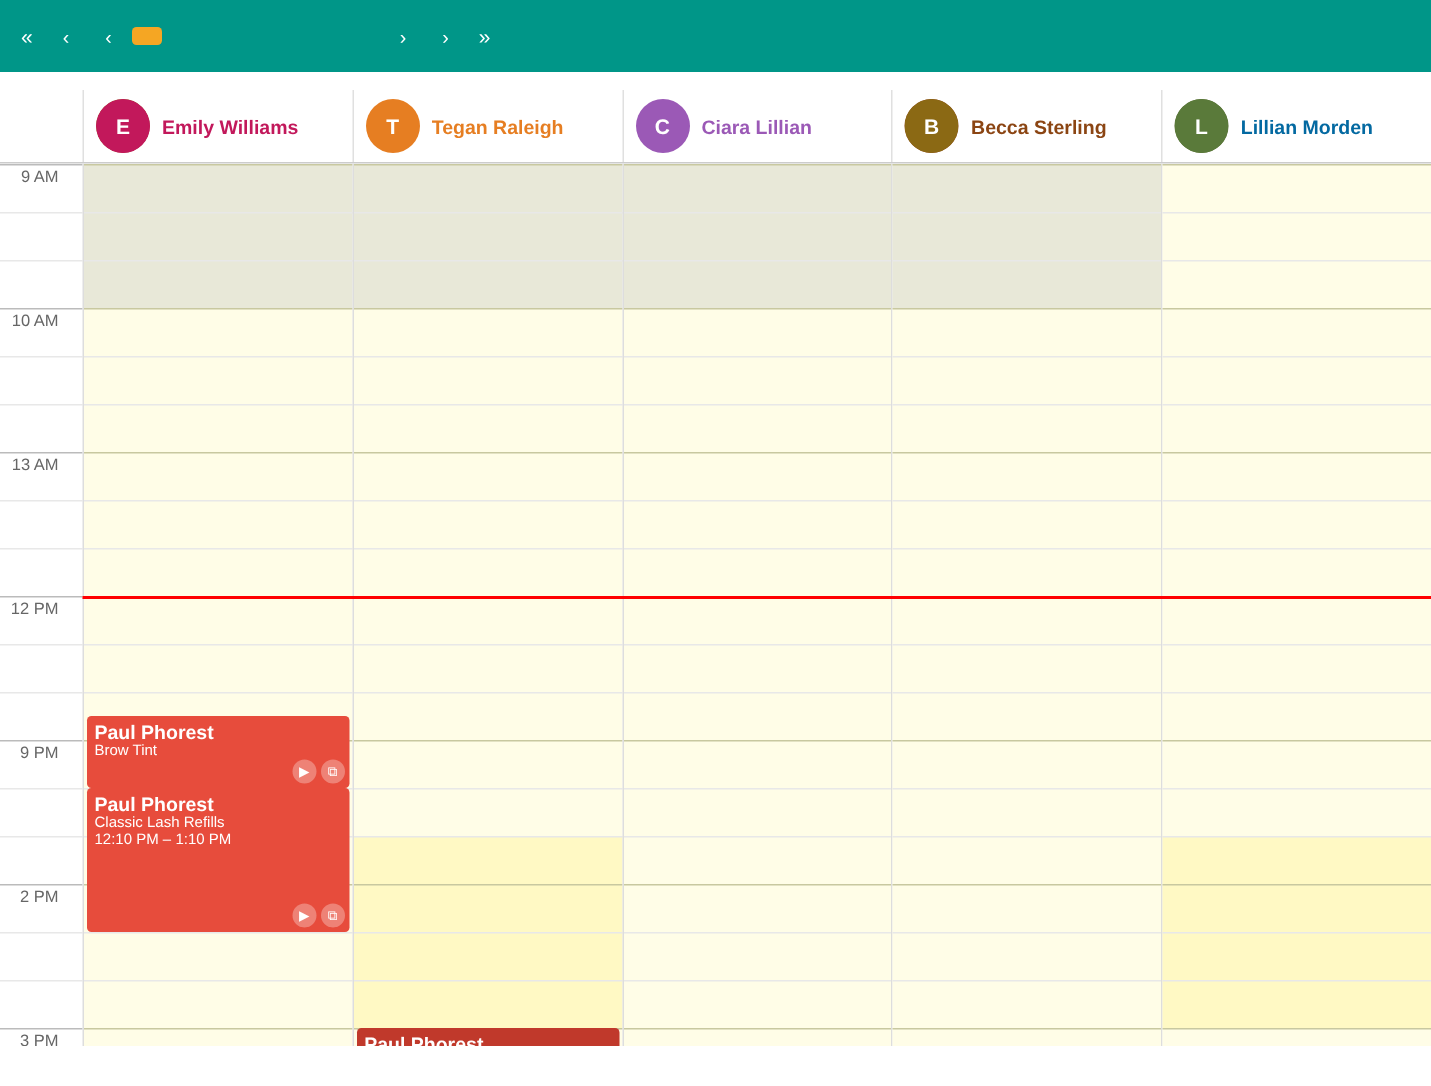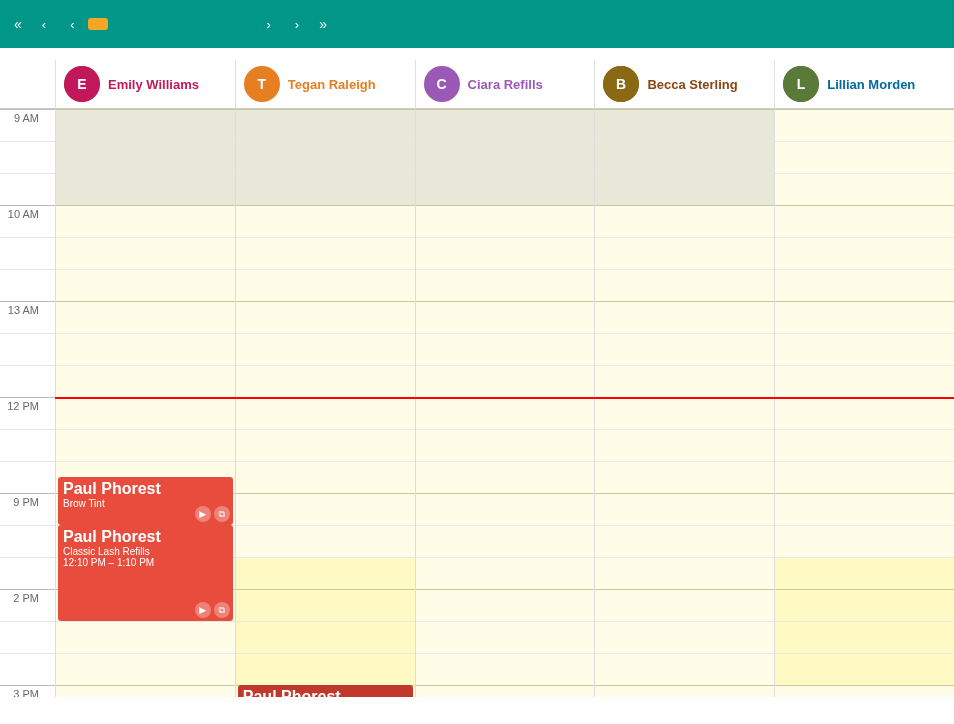--- a/index.html
+++ b/index.html
@@ -149,21 +149,21 @@
       position: absolute;
       left: 2px;
       right: 2px;
       border-radius: 3px;
       padding: 3px 5px;
       font-size: 11px;
       overflow: hidden;
       cursor: pointer;
       z-index: 5;
     }
-    .appt-name { font-weight: bold; color: #fff; font-size: 16px; }
+    .appt-name { font-weight: bold; color: #fff; font-size: 13px; }
     .appt-service { color: #fff; font-size: 10px; }
     .appt-time { color: #fff; font-size: 10px; }
     .appt-icons {
       position: absolute;
       bottom: 3px;
       right: 3px;
       display: flex;
       gap: 3px;
     }
     .appt-icon {
@@ -224,21 +224,21 @@
         </svg>
       </div>
       <span class="staff-name" style="color: rgb(194, 24, 91);">Emily Williams</span>
     </div>
     <div class="staff-cell" style="border-left: 1px solid rgb(224, 224, 224);">
       <div class="staff-avatar" style="background: rgb(230, 126, 34);">T</div>
       <span class="staff-name" style="color: rgb(230, 126, 34);">Tegan Raleigh</span>
     </div>
     <div class="staff-cell" style="border-left: 1px solid rgb(224, 224, 224);">
       <div class="staff-avatar" style="background: rgb(155, 89, 182);">C</div>
-      <span class="staff-name" style="color: rgb(155, 89, 182);">Ciara Refills</span>
+      <span class="staff-name" style="color: rgb(155, 89, 182);">Ciara Lillian</span>
     </div>
     <div class="staff-cell" style="border-left: 1px solid rgb(224, 224, 224);">
       <div class="staff-avatar" style="background: rgb(139, 69, 19);">
         <svg width="36" height="36" viewBox="0 0 36 36">
           <circle cx="18" cy="18" r="18" fill="#8b6914"></circle>
           <text x="18" y="23" text-anchor="middle" fill="white" font-size="14" font-weight="bold">B</text>
         </svg>
       </div>
       <span class="staff-name" style="color: rgb(139, 69, 19);">Becca Sterling</span>
     </div>

